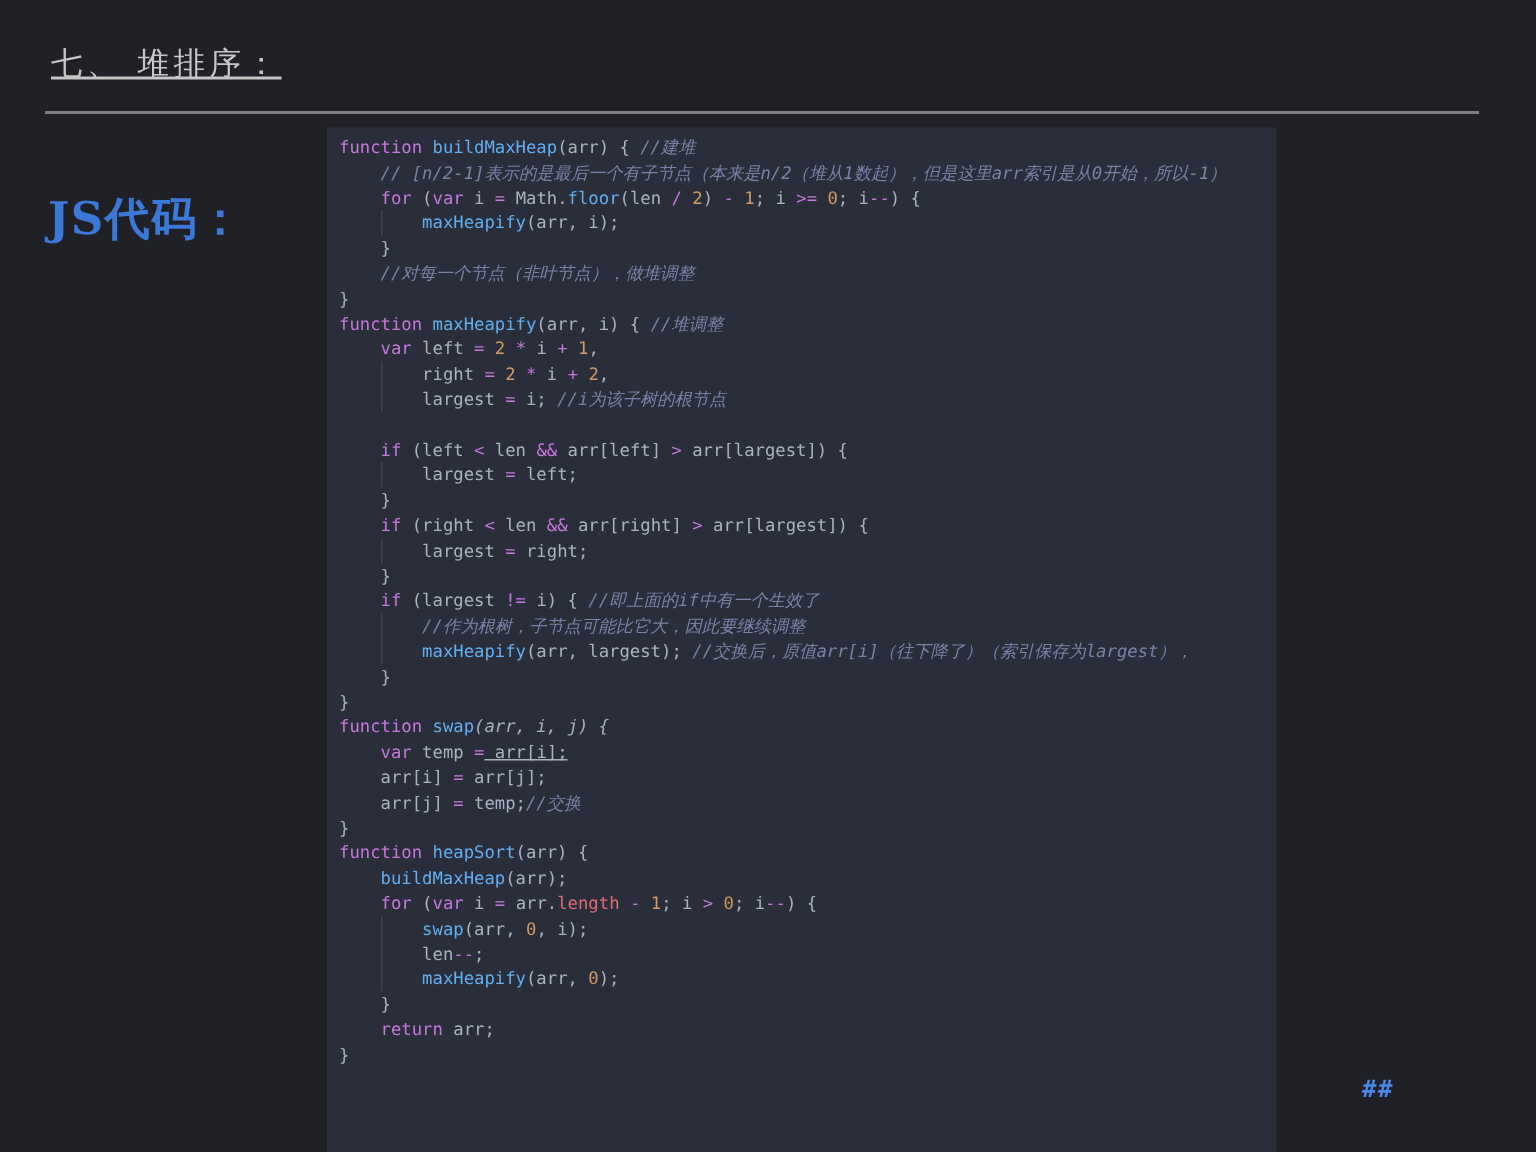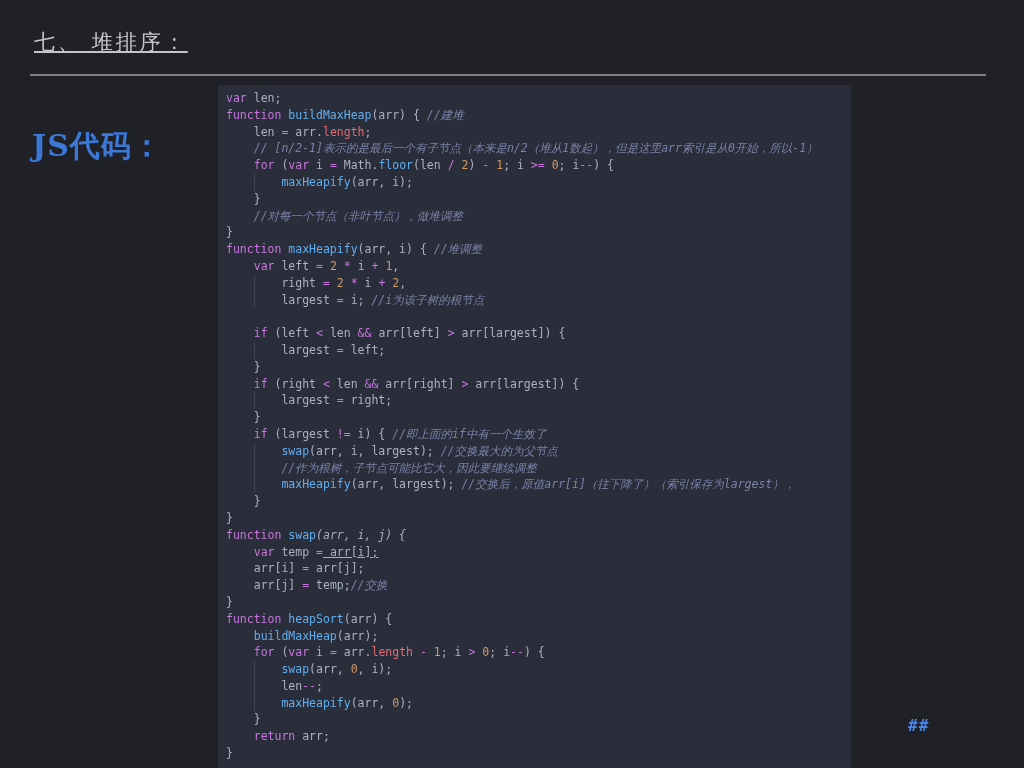--- a/index.html
+++ b/index.html
@@ -79,42 +79,39 @@
     color: #4a86e8;
   }
 </style>
 </head>
 <body style="background: rgb(32, 33, 38);">
 
 <div class="slide-title" style="color: rgb(198, 198, 198);">七、 堆排序：</div>
 <div class="title-divider" style="background: rgb(125, 125, 125);"></div>
 <div class="js-code-label" style="color: rgb(60, 120, 216);">JS代码：</div>
 <div class="code-panel" style="background: rgb(42, 45, 58);">
-    <div class="code-line"><span class="tok-k" style="color: rgb(198, 120, 221);">var</span><span class="tok-p" style="color: rgb(171, 178, 191);"> len;</span></div>
     <div class="code-line"><span class="tok-k" style="color: rgb(198, 120, 221);">function</span><span class="tok-p" style="color: rgb(171, 178, 191);"> </span><span class="tok-f" style="color: rgb(97, 175, 239);">buildMaxHeap</span><span class="tok-p" style="color: rgb(171, 178, 191);">(arr) { </span><span class="tok-c" style="color: rgb(123, 130, 168);">//建堆</span></div>
-    <div class="code-line"><span class="indent">    </span><span class="tok-p" style="color: rgb(171, 178, 191);">len </span><span class="tok-o" style="color: rgb(198, 120, 221);">=</span><span class="tok-p" style="color: rgb(171, 178, 191);"> arr.</span><span class="tok-r" style="color: rgb(224, 108, 117);">length</span><span class="tok-p" style="color: rgb(171, 178, 191);">;</span></div>
     <div class="code-line"><span class="indent">    </span><span class="tok-c" style="color: rgb(123, 130, 168);">// [n/2-1]表示的是最后一个有子节点（本来是n/2（堆从1数起），但是这里arr索引是从0开始，所以-1）</span></div>
     <div class="code-line"><span class="indent">    </span><span class="tok-k" style="color: rgb(198, 120, 221);">for</span><span class="tok-p" style="color: rgb(171, 178, 191);"> (</span><span class="tok-k" style="color: rgb(198, 120, 221);">var</span><span class="tok-p" style="color: rgb(171, 178, 191);"> i </span><span class="tok-o" style="color: rgb(198, 120, 221);">=</span><span class="tok-p" style="color: rgb(171, 178, 191);"> Math.</span><span class="tok-f" style="color: rgb(97, 175, 239);">floor</span><span class="tok-p" style="color: rgb(171, 178, 191);">(len </span><span class="tok-o" style="color: rgb(198, 120, 221);">/</span><span class="tok-p" style="color: rgb(171, 178, 191);"> </span><span class="tok-n" style="color: rgb(209, 154, 102);">2</span><span class="tok-p" style="color: rgb(171, 178, 191);">) </span><span class="tok-o" style="color: rgb(198, 120, 221);">-</span><span class="tok-p" style="color: rgb(171, 178, 191);"> </span><span class="tok-n" style="color: rgb(209, 154, 102);">1</span><span class="tok-p" style="color: rgb(171, 178, 191);">; i </span><span class="tok-o" style="color: rgb(198, 120, 221);">&gt;=</span><span class="tok-p" style="color: rgb(171, 178, 191);"> </span><span class="tok-n" style="color: rgb(209, 154, 102);">0</span><span class="tok-p" style="color: rgb(171, 178, 191);">; i</span><span class="tok-o" style="color: rgb(198, 120, 221);">--</span><span class="tok-p" style="color: rgb(171, 178, 191);">) {</span></div>
     <div class="code-line"><span class="indent">    </span><span class="indent guide">    </span><span class="tok-f" style="color: rgb(97, 175, 239);">maxHeapify</span><span class="tok-p" style="color: rgb(171, 178, 191);">(arr, i);</span></div>
     <div class="code-line"><span class="indent">    </span><span class="tok-p" style="color: rgb(171, 178, 191);">}</span></div>
     <div class="code-line"><span class="indent">    </span><span class="tok-c" style="color: rgb(123, 130, 168);">//对每一个节点（非叶节点），做堆调整</span></div>
     <div class="code-line"><span class="tok-p" style="color: rgb(171, 178, 191);">}</span></div>
     <div class="code-line"><span class="tok-k" style="color: rgb(198, 120, 221);">function</span><span class="tok-p" style="color: rgb(171, 178, 191);"> </span><span class="tok-f" style="color: rgb(97, 175, 239);">maxHeapify</span><span class="tok-p" style="color: rgb(171, 178, 191);">(arr, i) { </span><span class="tok-c" style="color: rgb(123, 130, 168); text-align: center;">//堆调整</span></div>
     <div class="code-line"><span class="indent">    </span><span class="tok-k" style="color: rgb(198, 120, 221);">var</span><span class="tok-p" style="color: rgb(171, 178, 191);"> left </span><span class="tok-o" style="color: rgb(198, 120, 221);">=</span><span class="tok-p" style="color: rgb(171, 178, 191);"> </span><span class="tok-n" style="color: rgb(209, 154, 102);">2</span><span class="tok-p" style="color: rgb(171, 178, 191);"> </span><span class="tok-o" style="color: rgb(198, 120, 221);">*</span><span class="tok-p" style="color: rgb(171, 178, 191);"> i </span><span class="tok-o" style="color: rgb(198, 120, 221);">+</span><span class="tok-p" style="color: rgb(171, 178, 191);"> </span><span class="tok-n" style="color: rgb(209, 154, 102);">1</span><span class="tok-p" style="color: rgb(171, 178, 191);">,</span></div>
     <div class="code-line"><span class="indent">    </span><span class="indent guide">    </span><span class="tok-p" style="color: rgb(171, 178, 191);">right </span><span class="tok-o" style="color: rgb(198, 120, 221);">=</span><span class="tok-p" style="color: rgb(171, 178, 191);"> </span><span class="tok-n" style="color: rgb(209, 154, 102);">2</span><span class="tok-p" style="color: rgb(171, 178, 191);"> </span><span class="tok-o" style="color: rgb(198, 120, 221);">*</span><span class="tok-p" style="color: rgb(171, 178, 191);"> i </span><span class="tok-o" style="color: rgb(198, 120, 221);">+</span><span class="tok-p" style="color: rgb(171, 178, 191);"> </span><span class="tok-n" style="color: rgb(209, 154, 102);">2</span><span class="tok-p" style="color: rgb(171, 178, 191);">,</span></div>
     <div class="code-line"><span class="indent">    </span><span class="indent guide">    </span><span class="tok-p" style="color: rgb(171, 178, 191);">largest </span><span class="tok-o" style="color: rgb(198, 120, 221);">=</span><span class="tok-p" style="color: rgb(171, 178, 191);"> i; </span><span class="tok-c" style="color: rgb(123, 130, 168);">//i为该子树的根节点</span></div>
     <div class="code-line">&nbsp;</div>
     <div class="code-line"><span class="indent">    </span><span class="tok-k" style="color: rgb(198, 120, 221);">if</span><span class="tok-p" style="color: rgb(171, 178, 191);"> (left </span><span class="tok-o" style="color: rgb(198, 120, 221);">&lt;</span><span class="tok-p" style="color: rgb(171, 178, 191);"> len </span><span class="tok-o" style="color: rgb(198, 120, 221);">&amp;&amp;</span><span class="tok-p" style="color: rgb(171, 178, 191);"> arr[left] </span><span class="tok-o" style="color: rgb(198, 120, 221);">&gt;</span><span class="tok-p" style="color: rgb(171, 178, 191);"> arr[largest]) {</span></div>
     <div class="code-line"><span class="indent">    </span><span class="indent guide">    </span><span class="tok-p" style="color: rgb(171, 178, 191);">largest </span><span class="tok-o" style="color: rgb(198, 120, 221);">=</span><span class="tok-p" style="color: rgb(171, 178, 191);"> left;</span></div>
     <div class="code-line"><span class="indent">    </span><span class="tok-p" style="color: rgb(171, 178, 191);">}</span></div>
     <div class="code-line"><span class="indent">    </span><span class="tok-k" style="color: rgb(198, 120, 221);">if</span><span class="tok-p" style="color: rgb(171, 178, 191);"> (right </span><span class="tok-o" style="color: rgb(198, 120, 221);">&lt;</span><span class="tok-p" style="color: rgb(171, 178, 191);"> len </span><span class="tok-o" style="color: rgb(198, 120, 221);">&amp;&amp;</span><span class="tok-p" style="color: rgb(171, 178, 191);"> arr[right] </span><span class="tok-o" style="color: rgb(198, 120, 221);">&gt;</span><span class="tok-p" style="color: rgb(171, 178, 191);"> arr[largest]) {</span></div>
     <div class="code-line"><span class="indent">    </span><span class="indent guide">    </span><span class="tok-p" style="color: rgb(171, 178, 191);">largest </span><span class="tok-o" style="color: rgb(198, 120, 221);">=</span><span class="tok-p" style="color: rgb(171, 178, 191);"> right;</span></div>
     <div class="code-line"><span class="indent">    </span><span class="tok-p" style="color: rgb(171, 178, 191);">}</span></div>
     <div class="code-line"><span class="indent">    </span><span class="tok-k" style="color: rgb(198, 120, 221);">if</span><span class="tok-p" style="color: rgb(171, 178, 191);"> (largest </span><span class="tok-o" style="color: rgb(198, 120, 221);">!=</span><span class="tok-p" style="color: rgb(171, 178, 191);"> i) { </span><span class="tok-c" style="color: rgb(123, 130, 168);">//即上面的if中有一个生效了</span></div>
-    <div class="code-line"><span class="indent">    </span><span class="indent guide">    </span><span class="tok-f" style="color: rgb(97, 175, 239);">swap</span><span class="tok-p" style="color: rgb(171, 178, 191);">(arr, i, largest); </span><span class="tok-c" style="color: rgb(123, 130, 168);">//交换最大的为父节点</span></div>
     <div class="code-line"><span class="indent">    </span><span class="indent guide">    </span><span class="tok-c" style="color: rgb(123, 130, 168);">//作为根树，子节点可能比它大，因此要继续调整</span></div>
     <div class="code-line"><span class="indent">    </span><span class="indent guide">    </span><span class="tok-f" style="color: rgb(97, 175, 239);">maxHeapify</span><span class="tok-p" style="color: rgb(171, 178, 191);">(arr, largest); </span><span class="tok-c" style="color: rgb(123, 130, 168);">//交换后，原值arr[i]（往下降了）（索引保存为largest），</span></div>
     <div class="code-line"><span class="indent">    </span><span class="tok-p" style="color: rgb(171, 178, 191);">}</span></div>
     <div class="code-line"><span class="tok-p" style="color: rgb(171, 178, 191);">}</span></div>
     <div class="code-line"><span class="tok-k" style="color: rgb(198, 120, 221);">function</span><span class="tok-p" style="color: rgb(171, 178, 191);"> </span><span class="tok-f" style="color: rgb(97, 175, 239);">swap</span><span class="tok-p" style="color: rgb(171, 178, 191); font-style: italic;">(arr, i, j) {</span></div>
     <div class="code-line"><span class="indent">    </span><span class="tok-k" style="color: rgb(198, 120, 221);">var</span><span class="tok-p" style="color: rgb(171, 178, 191);"> temp </span><span class="tok-o" style="color: rgb(198, 120, 221);">=</span><span class="tok-p" style="color: rgb(171, 178, 191); text-decoration: underline;"> arr[i];</span></div>
     <div class="code-line"><span class="indent">    </span><span class="tok-p" style="color: rgb(171, 178, 191);">arr[i] </span><span class="tok-o" style="color: rgb(198, 120, 221);">=</span><span class="tok-p" style="color: rgb(171, 178, 191);"> arr[j];</span></div>
     <div class="code-line"><span class="indent">    </span><span class="tok-p" style="color: rgb(171, 178, 191);">arr[j] </span><span class="tok-o" style="color: rgb(198, 120, 221);">=</span><span class="tok-p" style="color: rgb(171, 178, 191);"> temp;</span><span class="tok-c" style="color: rgb(123, 130, 168);">//交换</span></div>
     <div class="code-line"><span class="tok-p" style="color: rgb(171, 178, 191);">}</span></div>
     <div class="code-line"><span class="tok-k" style="color: rgb(198, 120, 221);">function</span><span class="tok-p" style="color: rgb(171, 178, 191);"> </span><span class="tok-f" style="color: rgb(97, 175, 239); text-align: right;">heapSort</span><span class="tok-p" style="color: rgb(171, 178, 191);">(arr) {</span></div>

